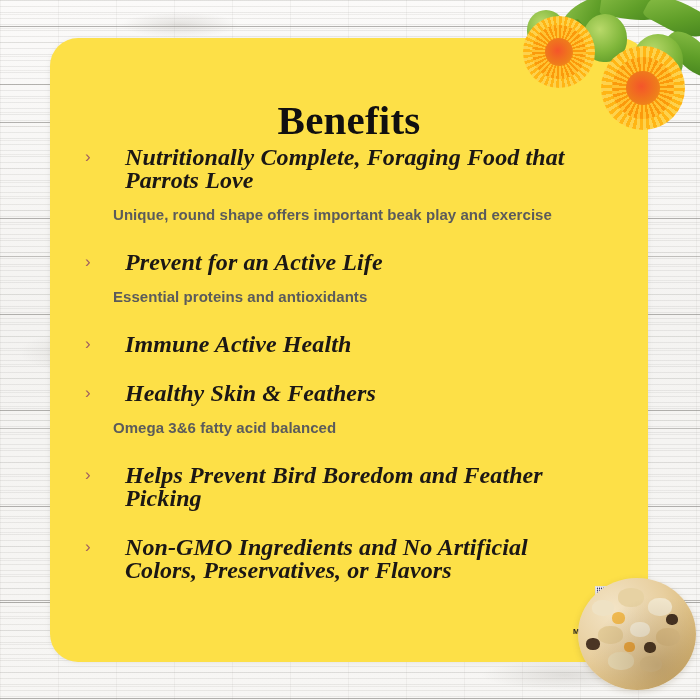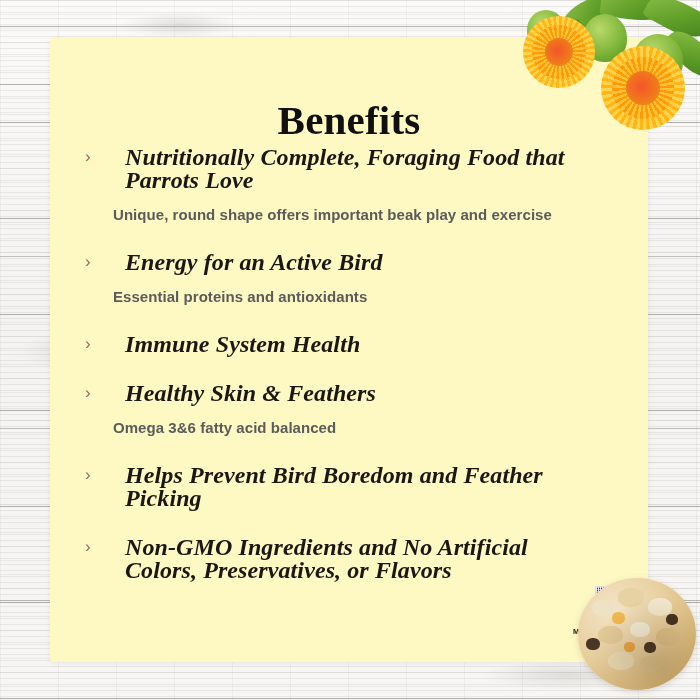--- a/index.html
+++ b/index.html
@@ -42,21 +42,21 @@
         rgba(0,0,0,0) 0px, rgba(0,0,0,0) 84px,
         rgba(110,108,104,.40) 84px, rgba(110,108,104,.40) 85px,
         rgba(0,0,0,0) 85px, rgba(0,0,0,0) 172px);
   }
   .knot{position:absolute;border-radius:50%;
     background:radial-gradient(ellipse at center,rgba(170,166,160,.30),rgba(170,166,160,0) 70%);}
 
   
   .card{
     position:absolute;left:50px;top:38px;width:598px;height:624px;
-    background:#fef9c3;border-radius:4px;
+    background:#fde047;border-radius:28px;
     box-shadow:0 1px 5px rgba(130,128,124,.13);
   }
 
   .title{
     position:absolute;left:0;right:0;top:58px;text-align:center;
     font-family:"Liberation Serif",serif;
     font-weight:700;font-size:41px;letter-spacing:.2px;
     color:#111010;
   }
 
@@ -146,27 +146,27 @@
     <div class="list">
 
       <div class="item">
         <span class="chev">›</span>
         <p class="head">Nutritionally Complete, Foraging Food that Parrots Love</p>
         <p class="sub">Unique, round shape offers important beak play and exercise</p>
       </div>
 
       <div class="item">
         <span class="chev">›</span>
-        <p class="head">Energy for an Active Bird</p>
+        <p class="head">Prevent for an Active Life</p>
         <p class="sub">Essential proteins and antioxidants</p>
       </div>
 
       <div class="item">
         <span class="chev">›</span>
-        <p class="head">Immune System Health</p>
+        <p class="head">Immune Active Health</p>
       </div>
 
       <div class="item">
         <span class="chev">›</span>
         <p class="head">Healthy Skin &amp; Feathers</p>
         <p class="sub">Omega 3&amp;6 fatty acid balanced</p>
       </div>
 
       <div class="item">
         <span class="chev">›</span>

